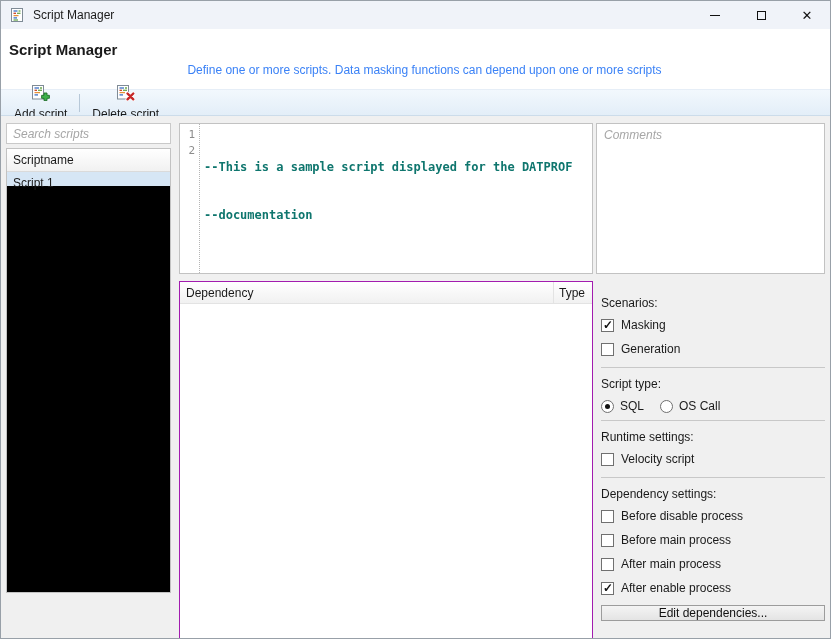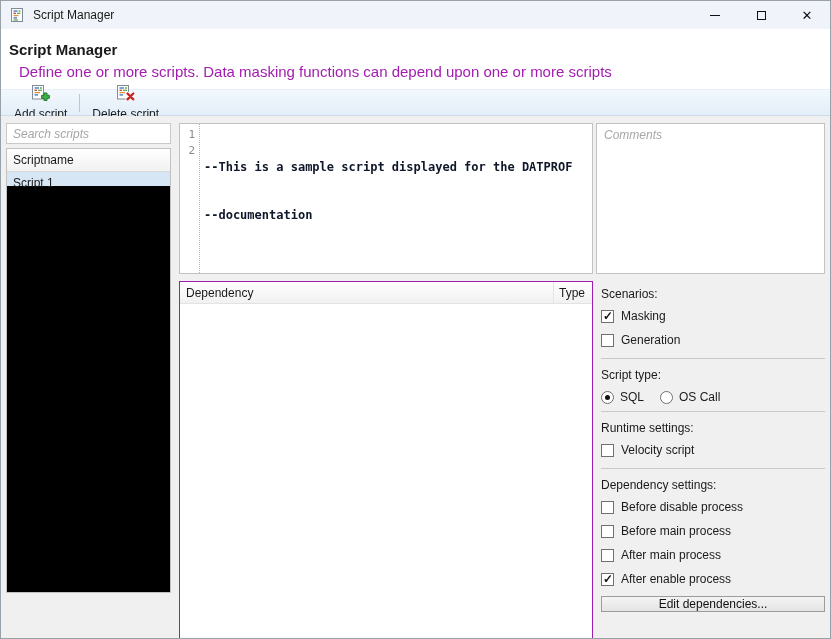--- a/index.html
+++ b/index.html
@@ -13,21 +13,21 @@
   .title-text { font-size:12px; color:#1a1a1a; }
   .wincontrols { margin-left:auto; display:flex; height:28px; }
   .wc { width:46px; height:28px; display:flex; align-items:center; justify-content:center; cursor:default; }
   .min-glyph { width:10px; height:1px; background:#111; display:block; }
   .max-glyph { width:9px; height:9px; border:1px solid #111; display:block; }
   .close-glyph { font-size:13px; line-height:13px; color:#111; }
 
   
   .header { position:absolute; top:28px; left:0; right:0; height:60px; background:#fff; }
   .header .h-title { font-size:15px; font-weight:bold; padding:12px 0 0 8px; }
-  .header .h-sub { padding:5px 0 0 18px; font-size:15px; color:#a21caf; }
+  .header .h-sub { padding:5px 0 0 18px; font-size:12px; color:#3b82f6;text-align:center; }
 
   
   .toolbar { position:absolute; top:88px; left:0; right:0; height:27px;
     background:linear-gradient(#f2f8fd,#e3eef8); border-top:1px solid #e6eef7; border-bottom:1px solid #ccdcea;
     display:flex; align-items:center; padding-left:6px; }
   .tbtn { display:flex; align-items:center; gap:6px; padding:3px 7px; cursor:default;flex-direction:column; }
   .tbtn svg { display:block; }
   .tsep { width:1px; height:18px; background:#b7c8d8; margin:0 5px; }
 
   
@@ -40,35 +40,35 @@
   .script-list { position:absolute; left:5px; top:147px; width:165px; height:445px; border:1px solid #c2c2c2; background:#000000; }
   .list-header { height:23px; line-height:22px; padding-left:6px; background:linear-gradient(#ffffff,#f1f1f1); border-bottom:1px solid #dadada; }
   .list-item { height:14px; line-height:23px; padding-left:6px; }
   .list-item.on { background:#d6e6f5; }
 
   
   .editor { position:absolute; left:178px; top:122px; width:414px; height:151px; border:1px solid #c2c2c2; background:#fff; display:flex; overflow:hidden; }
   .gutter { width:20px; flex:none; border-right:1px dotted #b5b5b5; padding:3px 4px 0 0; text-align:right;
     font-family:"DejaVu Sans Mono",monospace; font-size:11px; line-height:16px; color:#8c8c8c; }
   .codecol { flex:1; padding:3px 0 0 4px; font-family:"DejaVu Sans Mono",monospace; font-size:12px; line-height:16px; white-space:pre; }
-  .code-line { color:#0f172a; font-weight:bold; }
+  .code-line { color:#0f766e; font-weight:bold; }
 
   
   .comments { position:absolute; left:595px; top:122px; width:229px; height:151px; border:1px solid #c2c2c2; background:#fff;
     resize:none; outline:none; padding:4px 7px; font-family:"Liberation Sans",sans-serif; font-size:12px; }
   .comments::placeholder { font-style:italic; color:#a6a6a6; }
 
   
   .dep-table { position:absolute; left:178px; top:280px; width:414px; height:364px; border:1px solid #a21caf; background:#fff; }
   .dep-head { display:flex; height:22px; background:linear-gradient(#ffffff,#f1f1f1); border-bottom:1px solid #e3e3e3; }
   .th-dep { flex:1; padding:4px 0 0 6px; border-right:1px solid #e3e3e3; }
   .th-type { width:38px; padding:4px 0 0 5px; }
 
   
-  .settings { position:absolute; left:600px; top:286px; width:224px; height:309px; display:flex; flex-direction:column; }
+  .settings { position:absolute; left:600px; top:295px; width:224px; height:309px; display:flex; flex-direction:column; }
   .sec-label { margin-bottom:8px; }
   .opt-row { display:flex; align-items:center; gap:7px; margin-bottom:10px; cursor:default; }
   .cb { width:13px; height:13px; border:1px solid #707070; background:#fff; position:relative; flex:none; }
   .cb.on::after { content:"✓"; position:absolute; left:1px; top:-2px; font-size:12px; font-weight:bold; color:#111; }
   .radio { width:13px; height:13px; border:1px solid #707070; border-radius:50%; background:#fff; position:relative; flex:none; }
   .radio.on::after { content:""; position:absolute; left:3px; top:3px; width:5px; height:5px; border-radius:50%; background:#111; }
   .radio-row { display:flex; align-items:center; gap:16px; margin-bottom:6px; }
   .radio-opt { display:flex; align-items:center; gap:6px; cursor:default; }
   .sep { border:none; border-top:1px solid #c8c8c8; margin:1px 0 9px; }
   .btn { font-family:"Liberation Sans",sans-serif; font-size:12px; color:#111;

